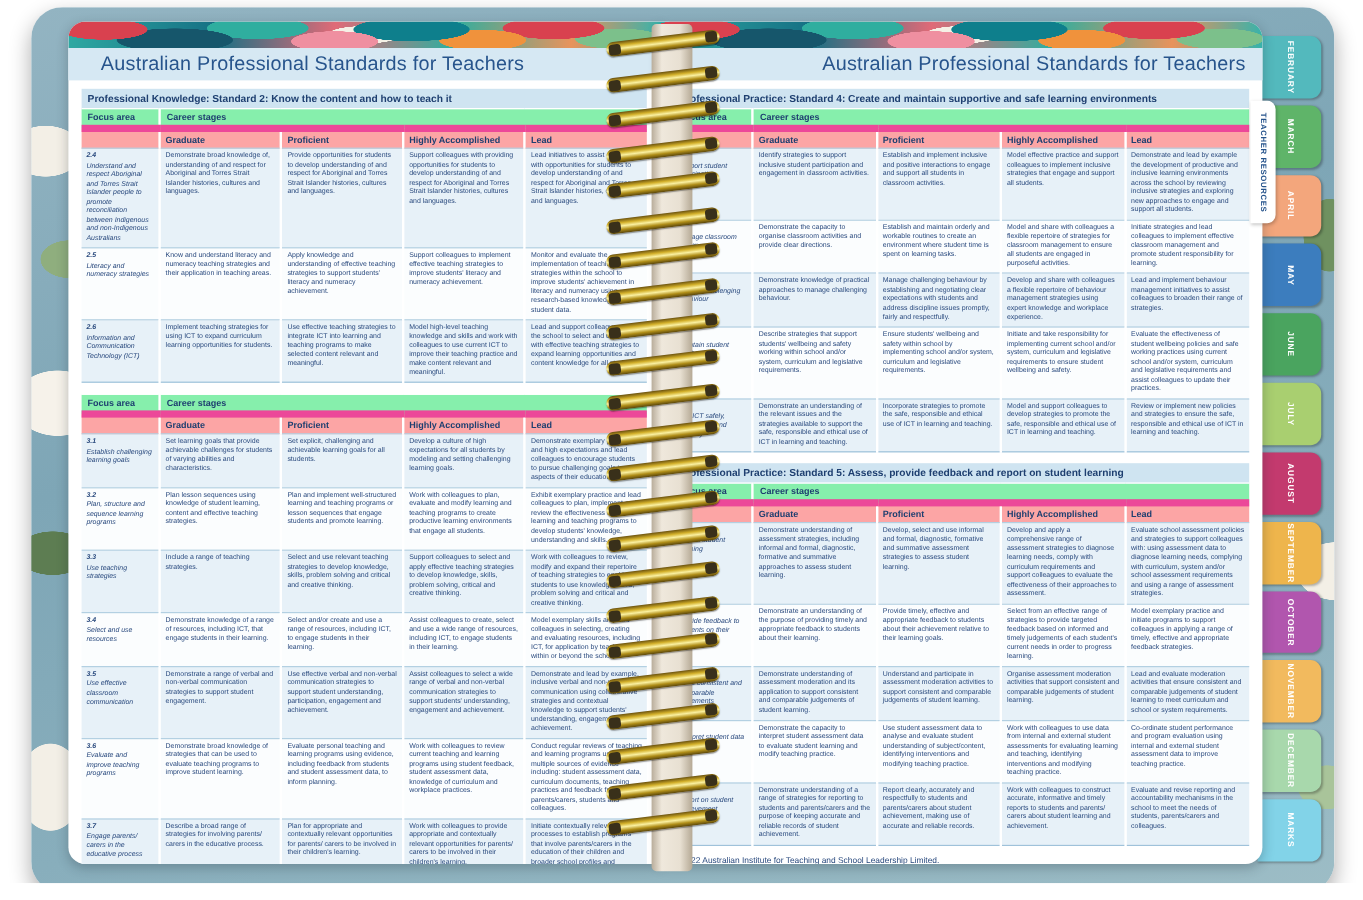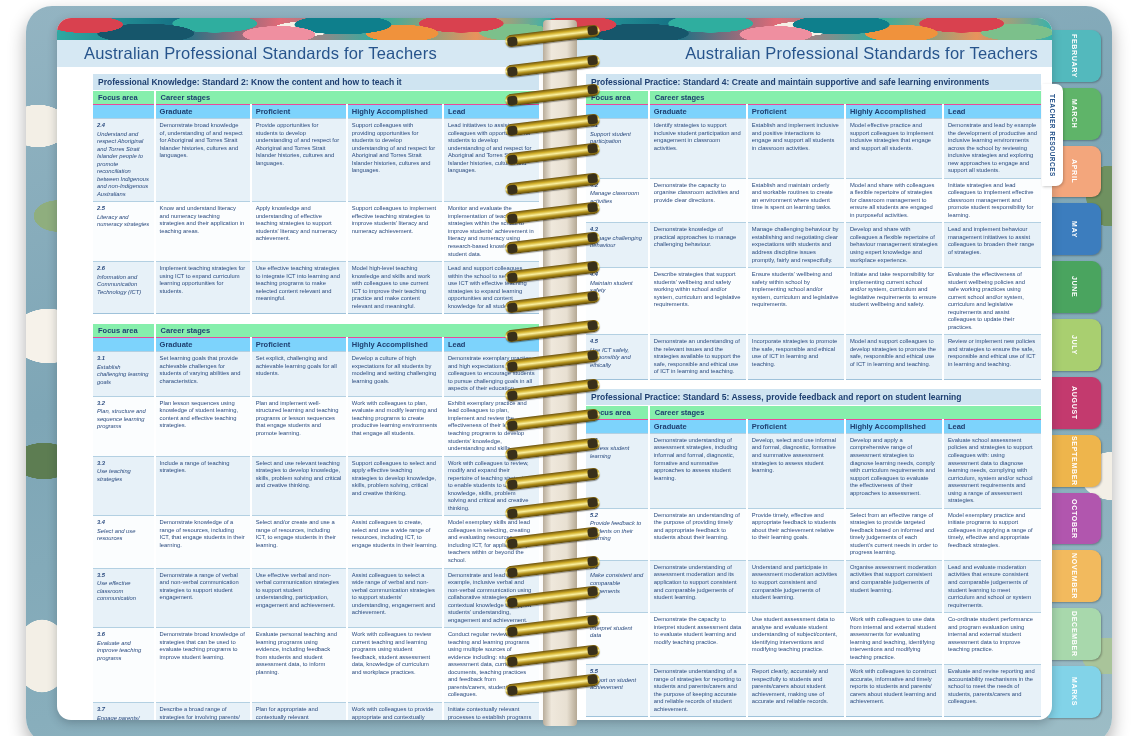--- a/index.html
+++ b/index.html
@@ -42,32 +42,32 @@
       linear-gradient(95deg,#2fa9a2,#157084 25%,#e06a77 45%,#2fae9f 65%,#e8935c 85%,#35b3ac);}
   .page-left .page-art{border-radius:14px 0 0 0;}
   .page-right .page-art{border-radius:0 14px 0 0;}
 
   .page-header{height:27px;flex:none;background:#d6e8f3;display:flex;align-items:center;}
   .page-left .page-header{padding-left:27px;}
   .page-right .page-header{justify-content:flex-end;padding-right:14px;}
   .page-title{font-size:16.5px;color:#27548c;letter-spacing:.2px;font-weight:500;}
 
   .page-body{flex:1;display:flex;flex-direction:column;padding:7px 11px 8px 11px;overflow:hidden;}
-  .table-wrap{margin-bottom:9px;margin-left:25px;}
+  .table-wrap{margin-bottom:9px;}
   .page-footer{margin-top:auto;}
   .copyright{font-size:7px;color:#2a4a7e;}
   .page-num{font-size:7px;color:#2a4a7e;margin-top:7px;}
   .page-right .page-num{text-align:right;}
 
   
   table.std{width:100%;border-collapse:collapse;table-layout:fixed;color:#2a4a7e;border-bottom:1px solid #9fc2da;}
   col.col-focus{width:13.8%;} col.col-stage{width:21.55%;}
   .t-title td{background:#cfe4f1;color:#1e3f70;font-weight:bold;font-size:8.5px;padding:3px 5px;}
   .t-career td{background:#86efac;font-size:7.5px;font-weight:bold;color:#1e3f70;padding:2px 5px;border-top:1.5px solid #fff;}
-  .t-stages td{background:#7dd3fc;font-size:7.5px;font-weight:bold;color:#1e3f70;padding:2px 4px;border-top:1px solid #ec4899;}
+  .t-stages td{background:#fca5a5;font-size:7.5px;font-weight:bold;color:#1e3f70;padding:2px 4px;border-top:6px solid #ec4899;}
   td.h-career,.t-stages td.h-stage,td.c-stage{border-left:2px solid #fff;}
   .r-odd td{background:#e7f1f8;}
   .r-even td{background:#fbfdfe;}
   .r-odd td,.r-even td{border-top:1px solid #b3d0e2;font-size:5.8px;line-height:1.3;padding:3px 4px;vertical-align:top;}
   .f-code{font-style:italic;font-weight:bold;margin-bottom:1px;}
   .f-text{font-style:italic;}
 
   
   .spine-strip{position:absolute;left:543px;top:20px;width:34px;height:706px;z-index:4;border-radius:4px;
     background:linear-gradient(90deg,#b9ad9b,#efe8dc 25%,#e8e0d2 70%,#b5a995);}

